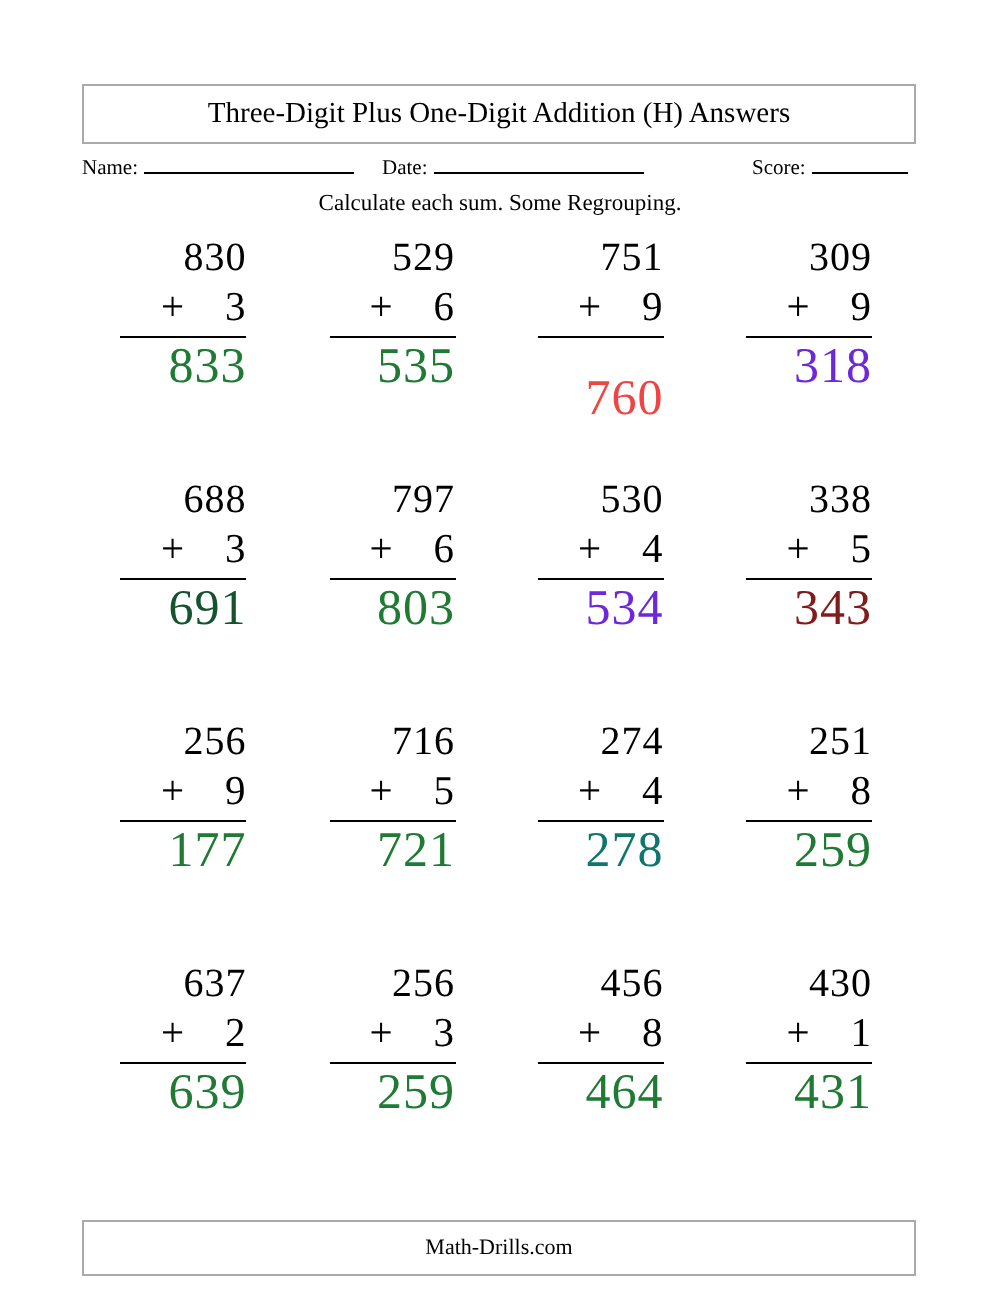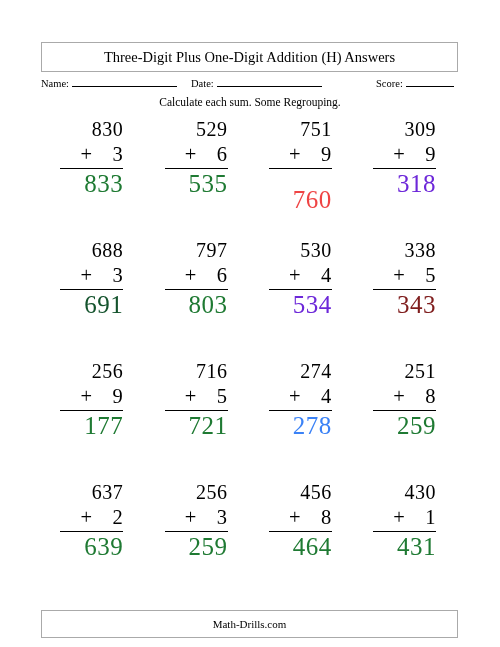--- a/index.html
+++ b/index.html
@@ -288,21 +288,21 @@
         </div>
       </div>
       <div class="cell">
         <div class="problem">
           <div class="addend">274</div>
           <div class="operand-row">
             <span class="op-sign">+</span>
             <span>4</span>
           </div>
           <div class="rule"></div>
-          <div class="answer" style="color: #3b82f6;">278</div>
+          <div class="answer" style="color: #0f766e;">278</div>
         </div>
       </div>
       <div class="cell">
         <div class="problem">
           <div class="addend">251</div>
           <div class="operand-row">
             <span class="op-sign">+</span>
             <span>8</span>
           </div>
           <div class="rule"></div>

